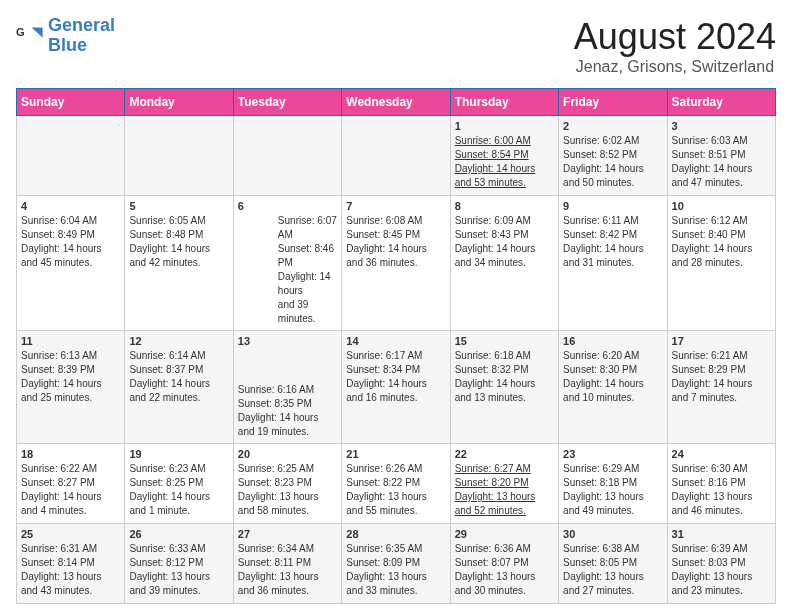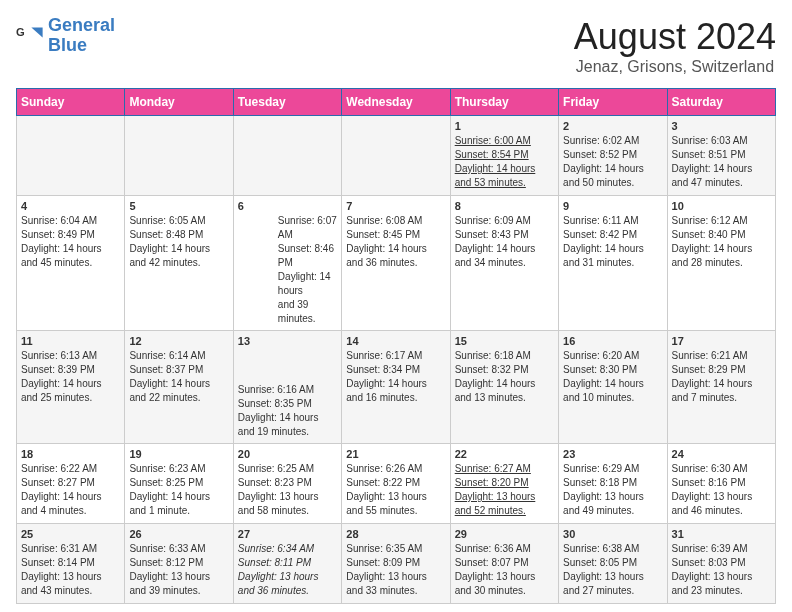--- a/index.html
+++ b/index.html
@@ -322,21 +322,21 @@
         </td>
         <td>
           <span class="day-number">26</span>
           <div class="day-info" style="white-space: pre-line;">Sunrise: 6:33 AM
 Sunset: 8:12 PM
 Daylight: 13 hours
 and 39 minutes.</div>
         </td>
         <td>
           <span class="day-number">27</span>
-          <div class="day-info" style="white-space: pre-line; font-style: italic;">Sunrise: 6:34 AM
+          <div class="day-info" style="white-space: pre-line;">Sunrise: 6:34 AM
 Sunset: 8:11 PM
 Daylight: 13 hours
 and 36 minutes.</div>
         </td>
         <td>
           <span class="day-number">28</span>
           <div class="day-info" style="white-space: pre-line;">Sunrise: 6:35 AM
 Sunset: 8:09 PM
 Daylight: 13 hours
 and 33 minutes.</div>

